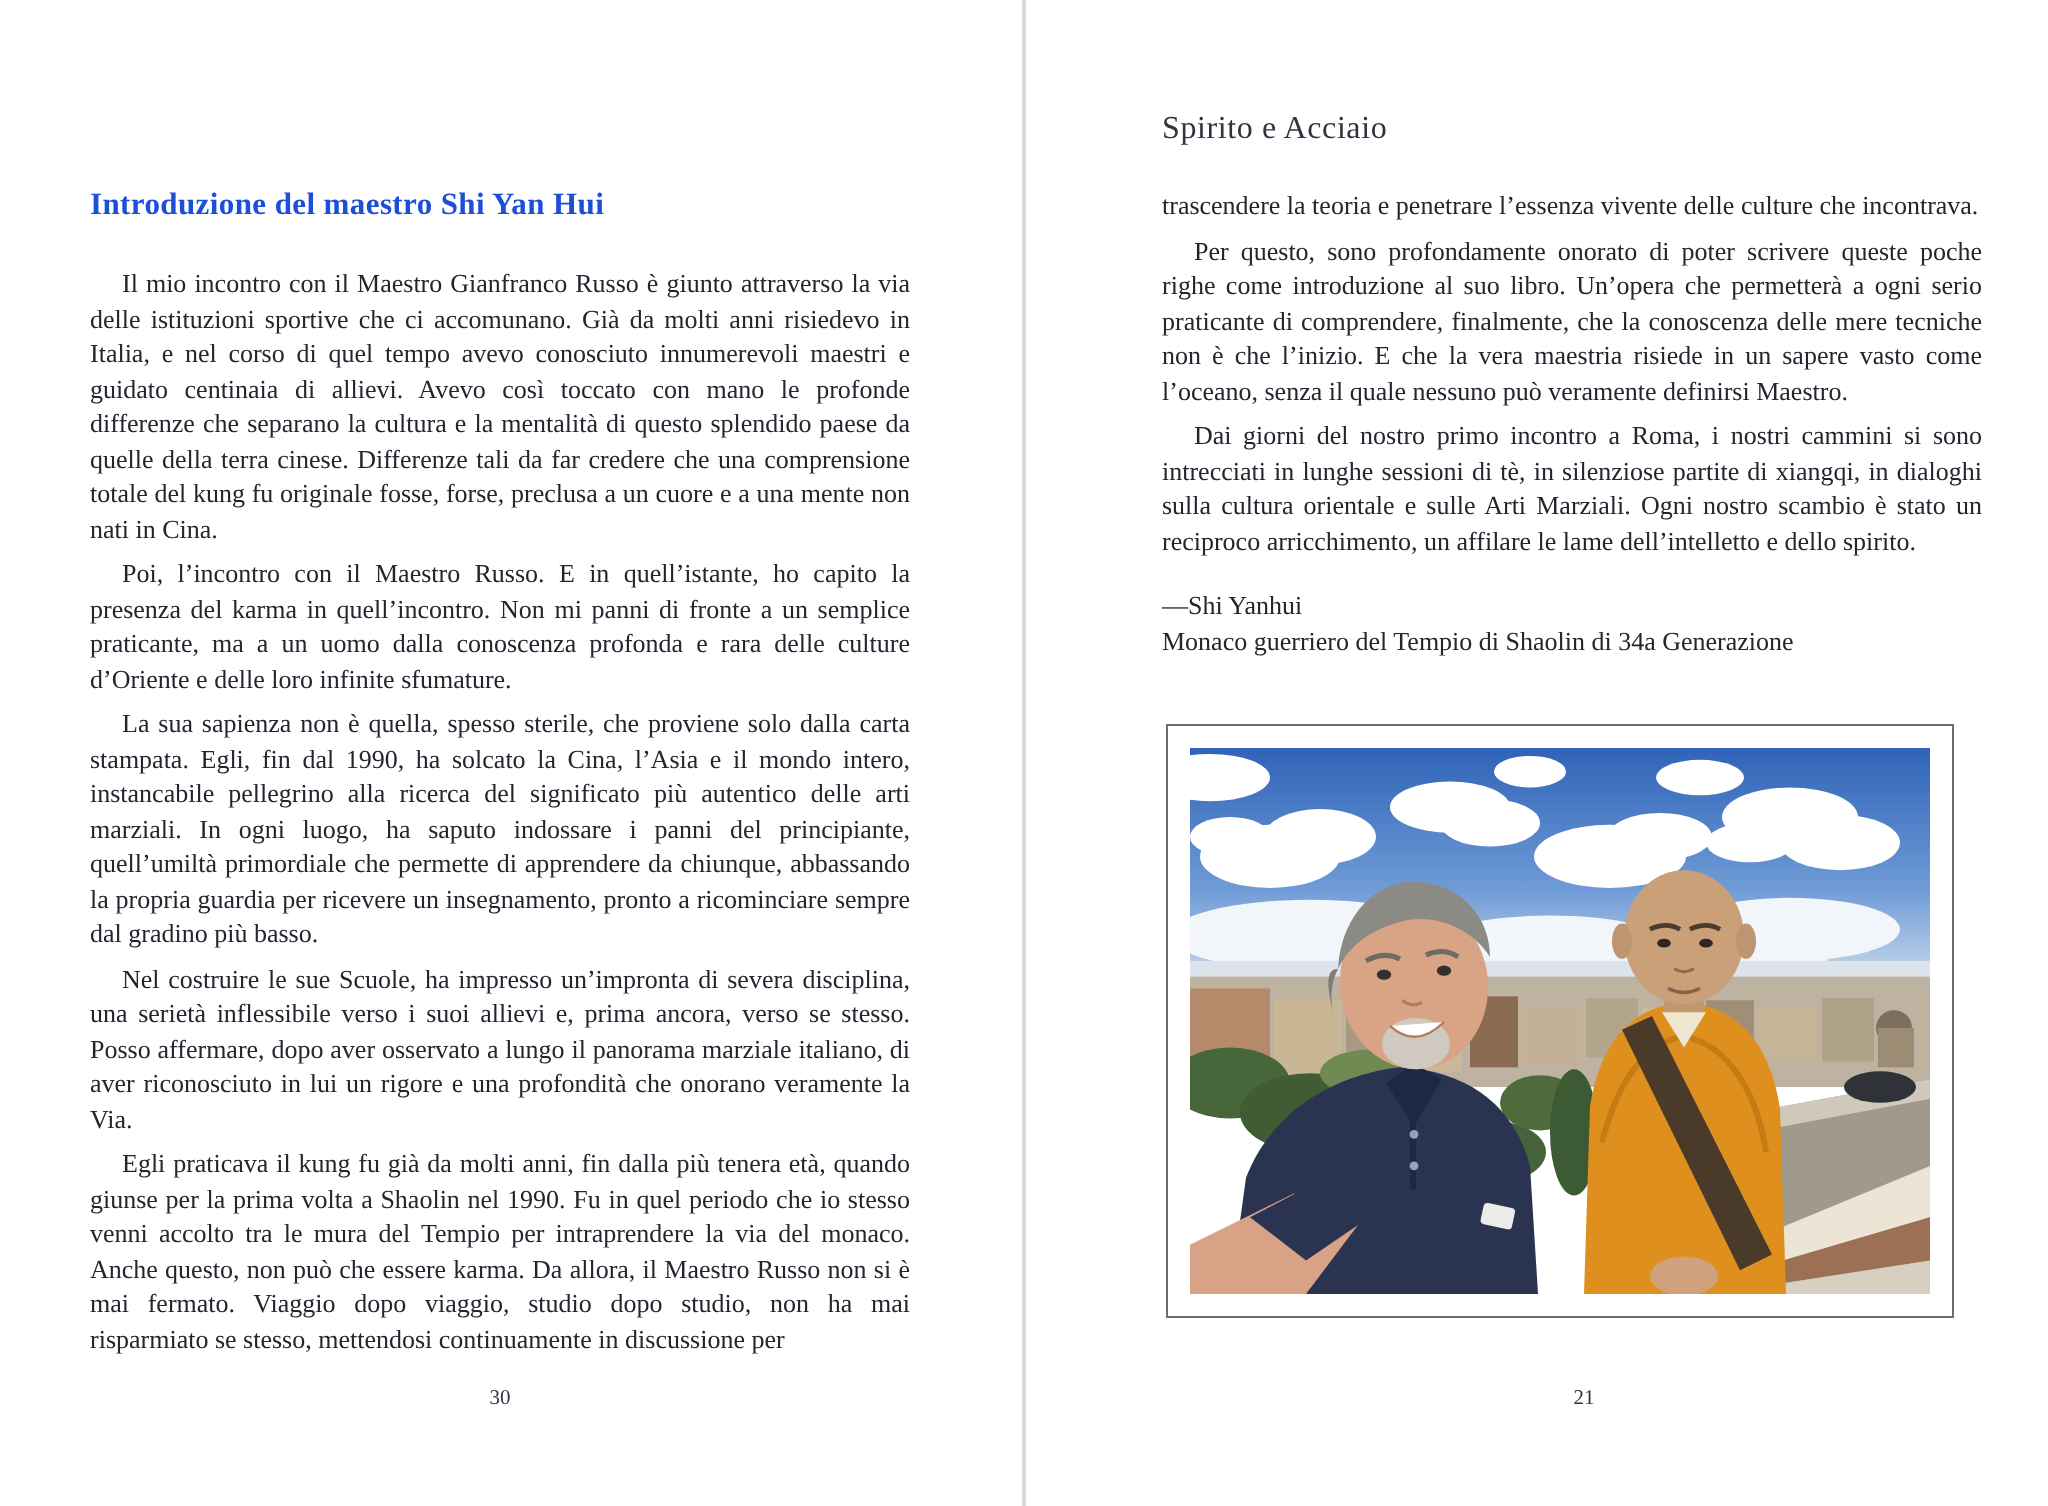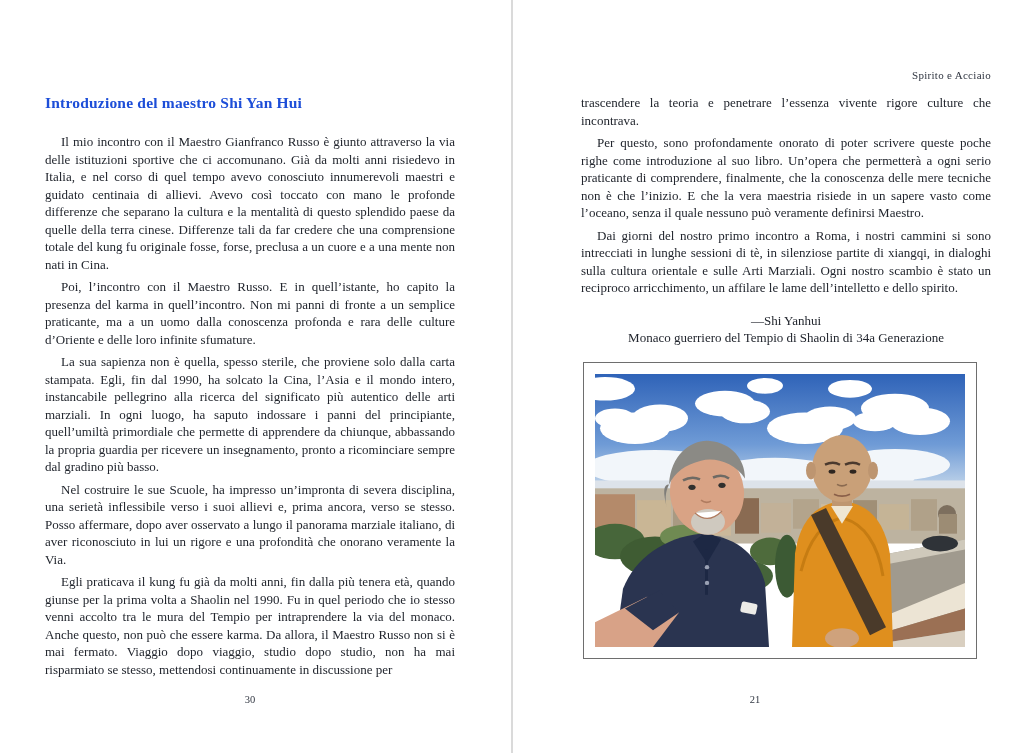--- a/index.html
+++ b/index.html
@@ -26,50 +26,50 @@
     letter-spacing:.2px;
   }
   .body p{
     margin:0 0 5px 0;
     font-size:13px;line-height:17.5px;
     text-align:justify;
     text-indent:16px;
   }
   
   .running-header{
-    position:absolute;left:581px;top:69px;width:410px;
-    text-align:right;font-size:11px;color:#2f3540;
+    position:absolute;left:581px;top:56px;width:410px;
+    text-align:left;font-size:16px;color:#2f3540;
     letter-spacing:.3px;
   }
   .page-right-content{
     position:absolute;left:581px;top:94px;width:410px;
   }
   .page-right-content .body p:first-child{text-indent:0;}
   .signature-block p{
     margin:0;font-size:13px;line-height:17.5px;
-    text-align:center;text-indent:0;
+    text-align:left;text-indent:0;
   }
   .signature-block{margin-top:15px;}
   
   .photo-frame{
     position:absolute;left:583px;top:362px;
     width:394px;height:297px;
     box-sizing:border-box;
     border:1px solid #6e6e6e;
     background:#ffffff;
     padding:11px;
   }
   .photo-frame svg{display:block;width:100%;height:100%;}
   
   .folio{
     position:absolute;top:694px;width:410px;
     text-align:center;font-size:10.5px;color:#2f3540;
   }
   .folio-left{left:45px;}
-  .folio-right{left:550px;}
+  .folio-right{left:587px;}
 </style>
 </head>
 <body>
 
 <div class="spread">
 
   <div class="divider"></div>
 
   <div class="page-left-content">
     <h1 class="chapter-heading">Introduzione del maestro Shi Yan Hui</h1>
@@ -80,21 +80,21 @@
         <p>Nel costruire le sue Scuole, ha impresso un’impronta di severa disciplina, una serietà inflessibile verso i suoi allievi e, prima ancora, verso se stesso. Posso affermare, dopo aver osservato a lungo il panorama marziale italiano, di aver riconosciuto in lui un rigore e una profondità che onorano veramente la Via.</p>
         <p>Egli praticava il kung fu già da molti anni, fin dalla più tenera età, quando giunse per la prima volta a Shaolin nel 1990. Fu in quel periodo che io stesso venni accolto tra le mura del Tempio per intraprendere la via del monaco. Anche questo, non può che essere karma. Da allora, il Maestro Russo non si è mai fermato. Viaggio dopo viaggio, studio dopo studio, non ha mai risparmiato se stesso, mettendosi continuamente in discussione per</p>
       </div>
   </div>
   <div class="folio folio-left">30</div>
 
   <div class="running-header">Spirito e Acciaio</div>
 
   <div class="page-right-content">
     <div class="body">
-      <p>trascendere la teoria e penetrare l’essenza vivente rigore culture che incontrava.</p>
+      <p>trascendere la teoria e penetrare l’essenza vivente delle culture che incontrava.</p>
       <p>Per questo, sono profondamente onorato di poter scrivere queste poche righe come introduzione al suo libro. Un’opera che permetterà a ogni serio praticante di comprendere, finalmente, che la conoscenza delle mere tecniche non è che l’inizio. E che la vera maestria risiede in un sapere vasto come l’oceano, senza il quale nessuno può veramente definirsi Maestro.</p>
       <p>Dai giorni del nostro primo incontro a Roma, i nostri cammini si sono intrecciati in lunghe sessioni di tè, in silenziose partite di xiangqi, in dialoghi sulla cultura orientale e sulle Arti Marziali. Ogni nostro scambio è stato un reciproco arricchimento, un affilare le lame dell’intelletto e dello spirito.</p>
     </div>
     <div class="signature-block">
       <p>—Shi Yanhui</p>
       <p>Monaco guerriero del Tempio di Shaolin di 34a Generazione</p>
     </div>
   </div>
 
   <div class="photo-frame">

